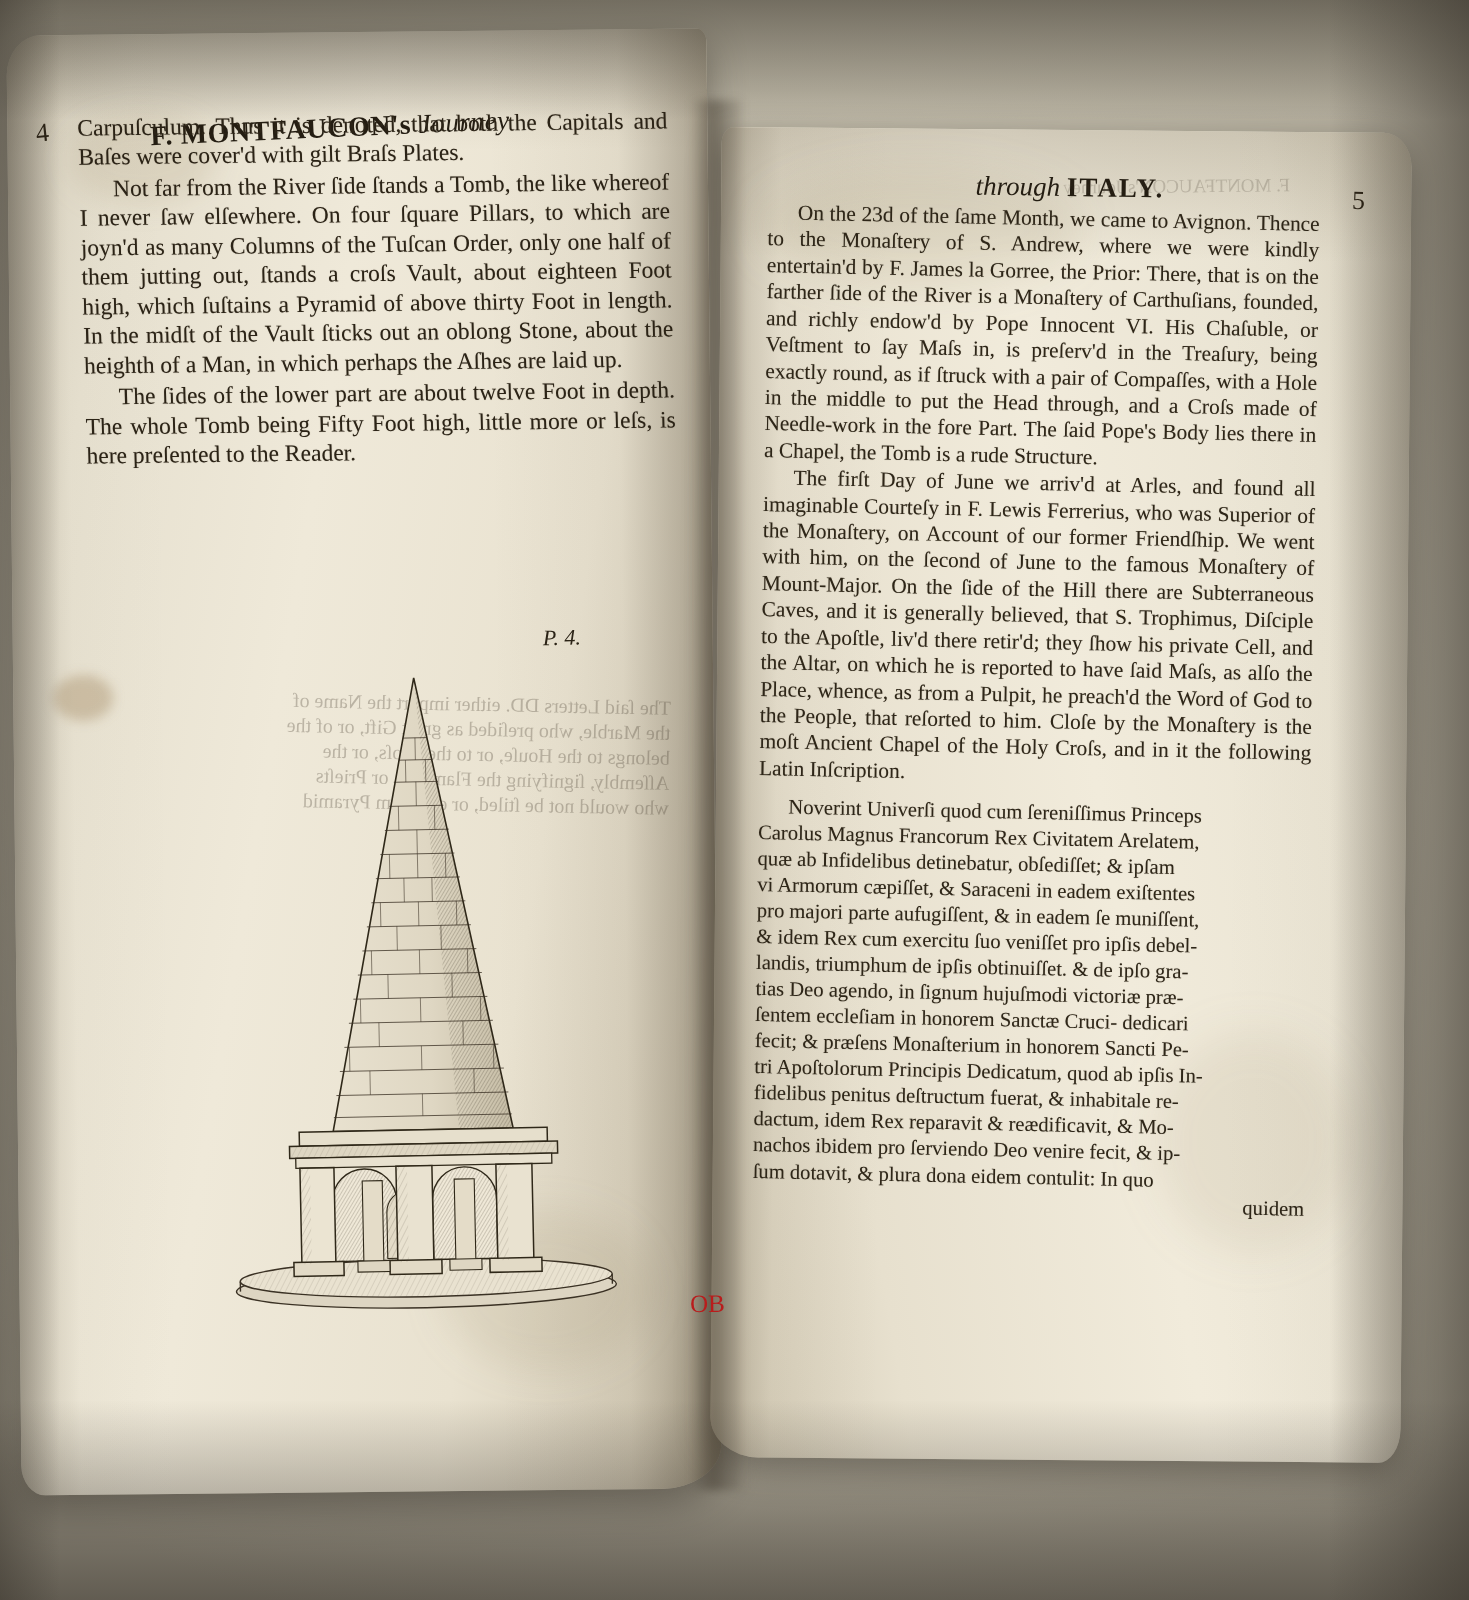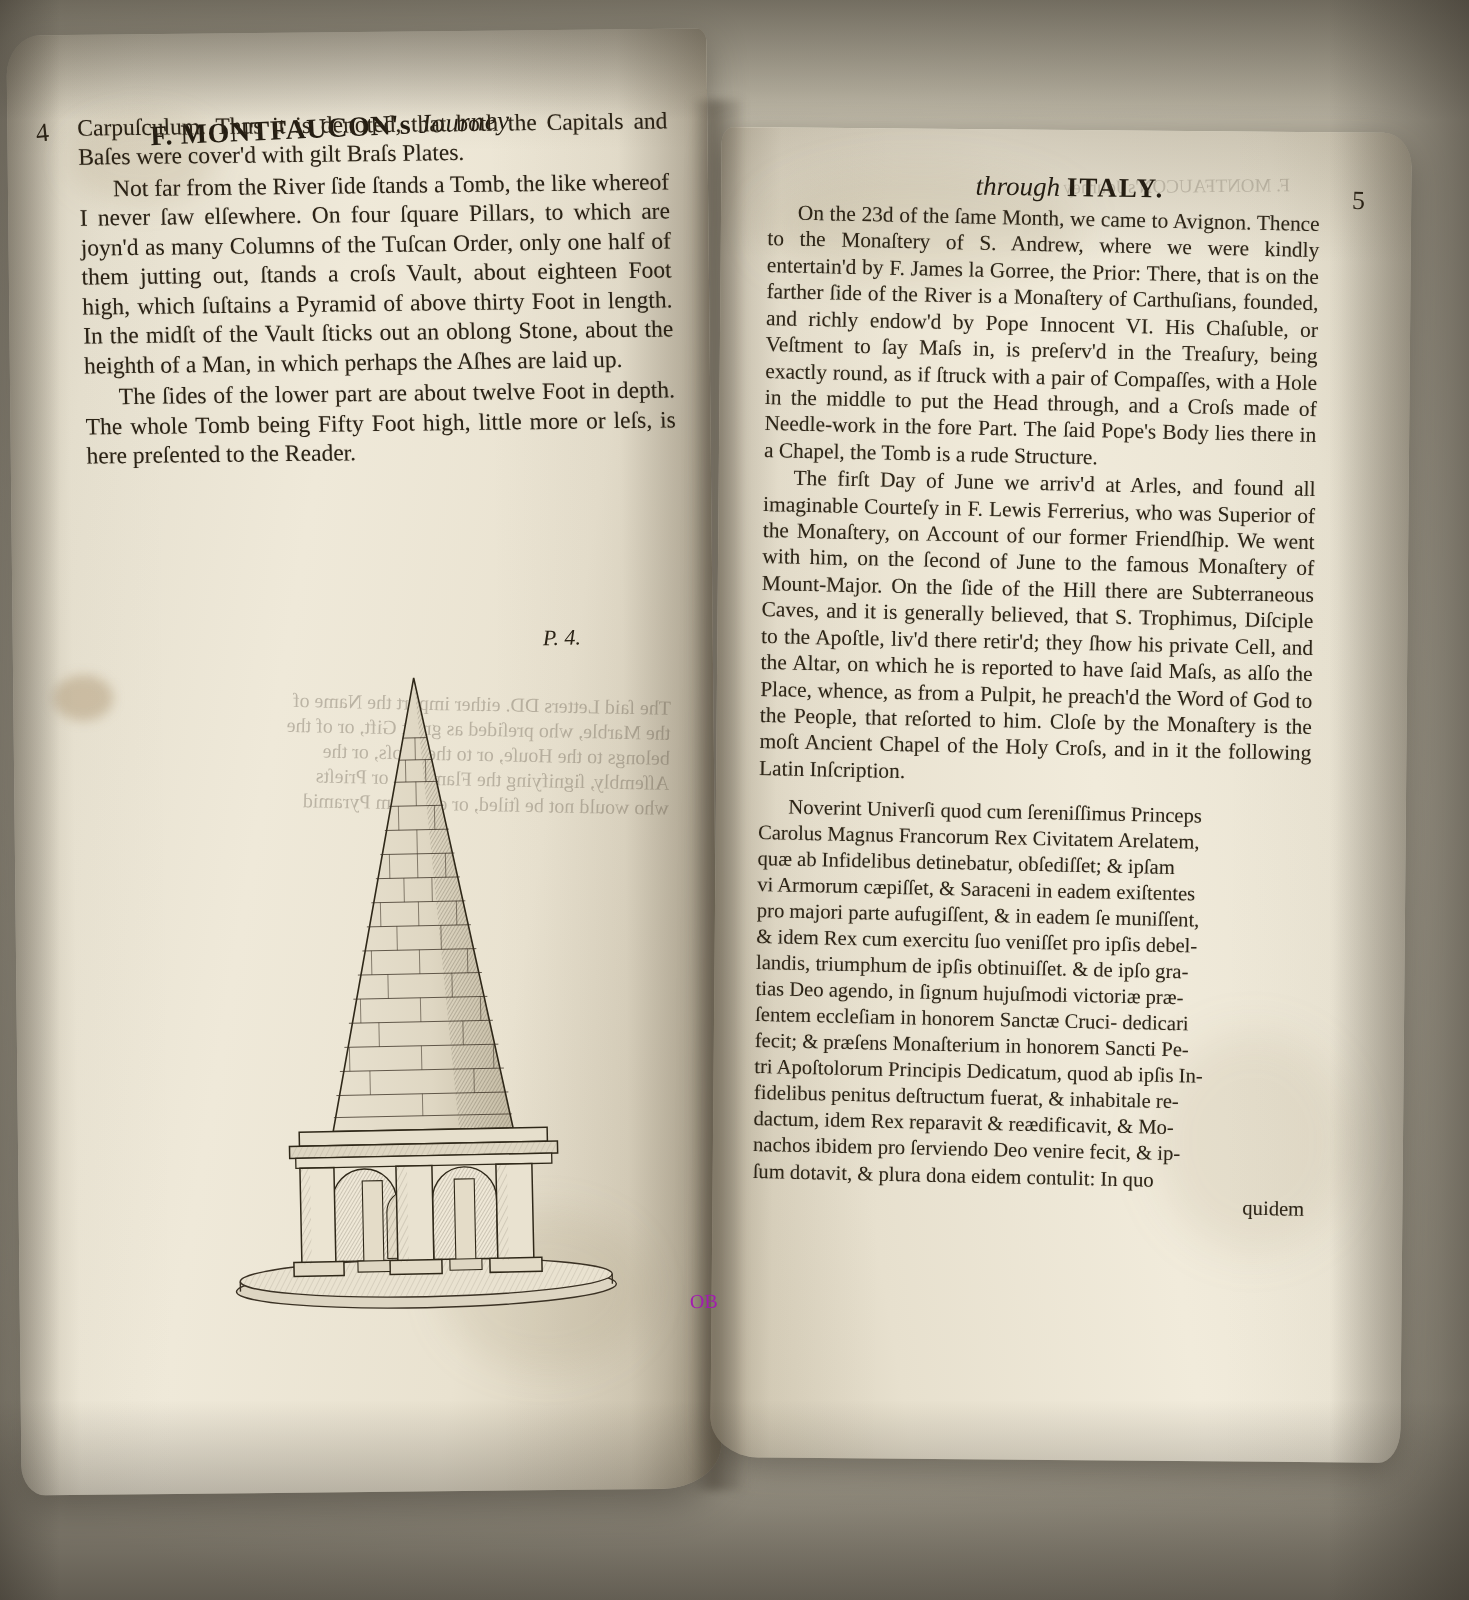--- a/index.html
+++ b/index.html
@@ -228,22 +228,22 @@
     width: 560px;
     text-align: justify;
   }
   .ghost.r {
     color: rgba(70,60,45,0.22);
     transform: scaleX(-1) rotate(0.6deg);
     font-size: 19px;
   }
   .catch {
     position: absolute;
-    font-size: 20px;
-    color: #a21caf;
+    font-size: 25px;
+    color: #b91c1c;
   }
 </style>
 </head>
 <body>
 
 <div id="page">
 
   <div class="photo-bg"></div>
 
   <div class="book">

